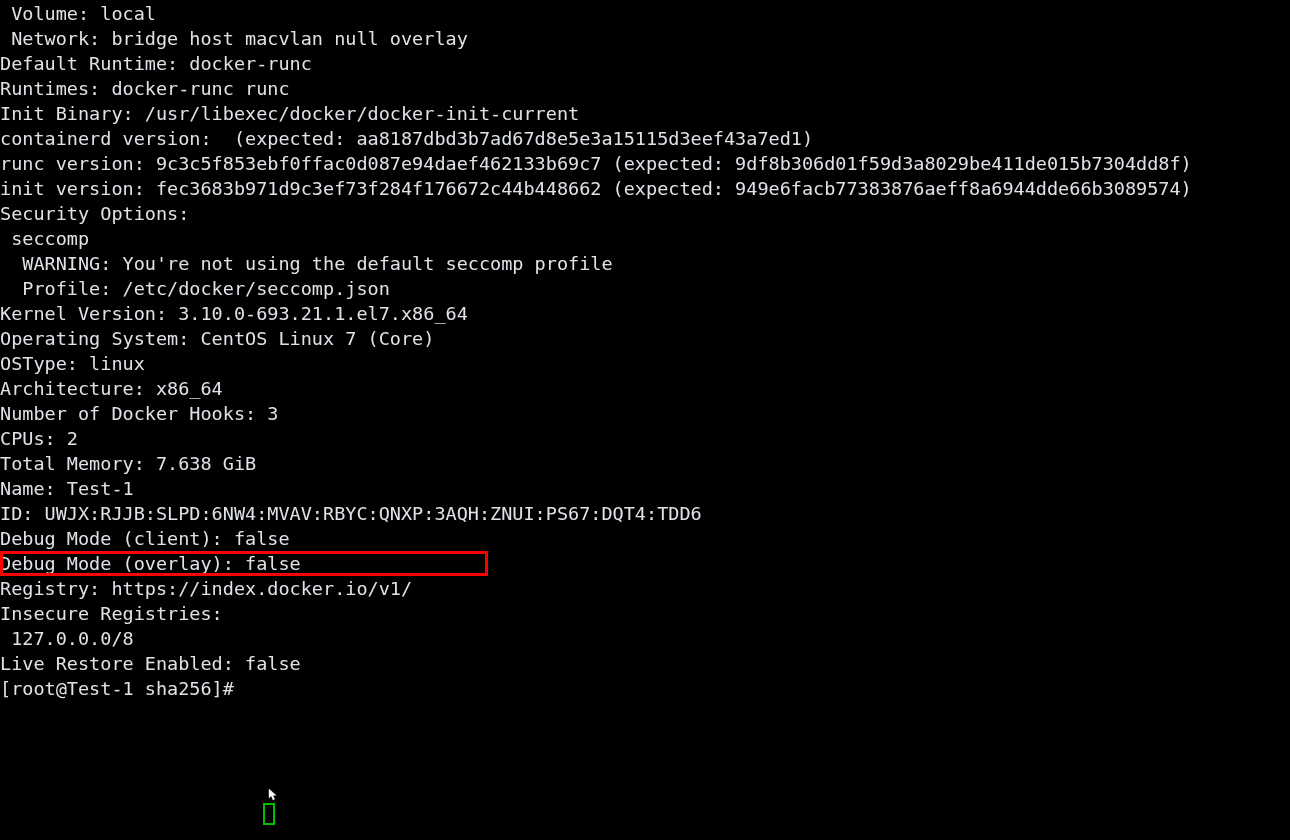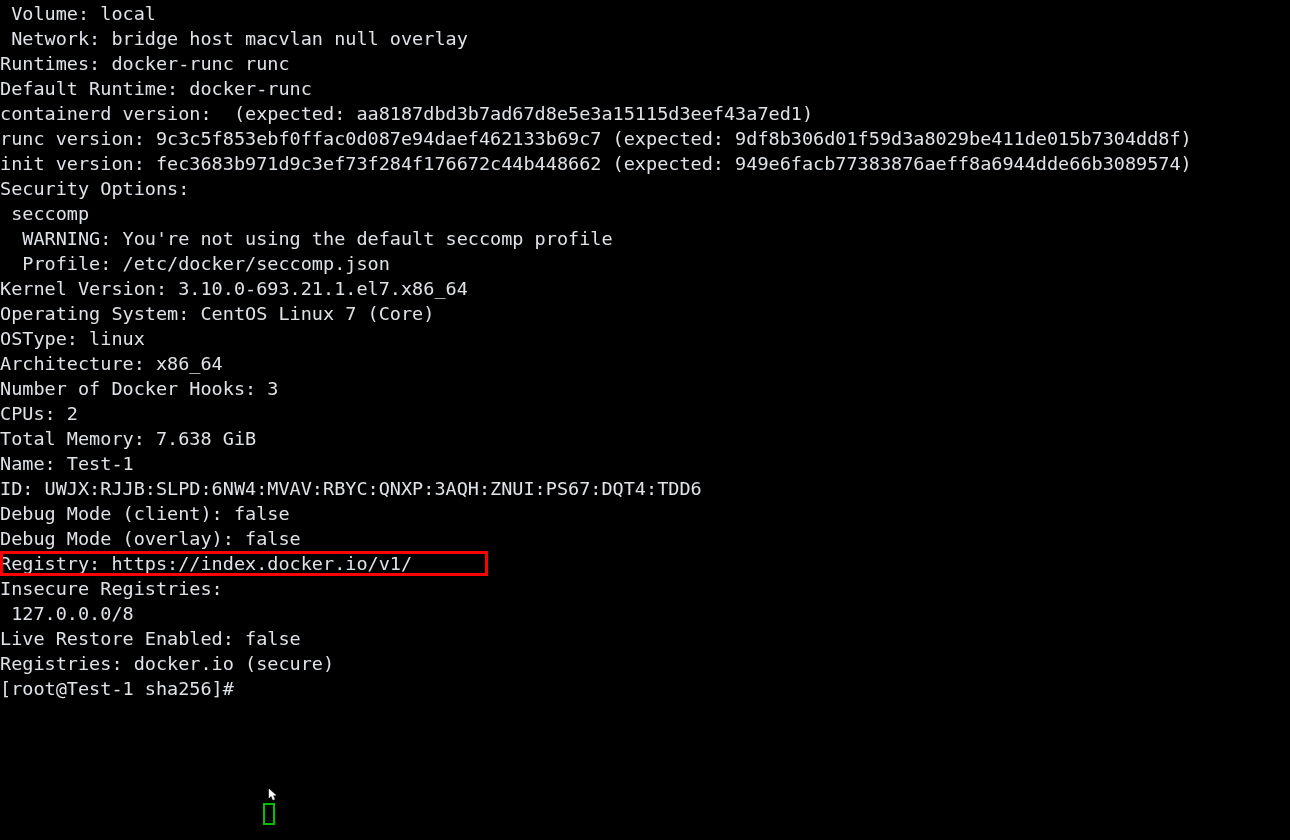--- a/index.html
+++ b/index.html
@@ -71,22 +71,23 @@
   }
 </style>
 </head>
 <body>
 
 <div id="terminal">
 
   <div id="lines">
       <div class="term-line"> Volume: local</div>
       <div class="term-line"> Network: bridge host macvlan null overlay</div>
+      <div class="term-line">Default Runtime: docker-runc</div>
       <div class="term-line">Runtimes: docker-runc runc</div>
-      <div class="term-line">Default Runtime: docker-runc</div>
+      <div class="term-line">Init Binary: /usr/libexec/docker/docker-init-current</div>
       <div class="term-line">containerd version:  (expected: aa8187dbd3b7ad67d8e5e3a15115d3eef43a7ed1)</div>
       <div class="term-line">runc version: 9c3c5f853ebf0ffac0d087e94daef462133b69c7 (expected: 9df8b306d01f59d3a8029be411de015b7304dd8f)</div>
       <div class="term-line">init version: fec3683b971d9c3ef73f284f176672c44b448662 (expected: 949e6facb77383876aeff8a6944dde66b3089574)</div>
       <div class="term-line">Security Options:</div>
       <div class="term-line"> seccomp</div>
       <div class="term-line">  WARNING: You're not using the default seccomp profile</div>
       <div class="term-line">  Profile: /etc/docker/seccomp.json</div>
       <div class="term-line">Kernel Version: 3.10.0-693.21.1.el7.x86_64</div>
       <div class="term-line">Operating System: CentOS Linux 7 (Core)</div>
       <div class="term-line">OSType: linux</div>
@@ -95,21 +96,20 @@
       <div class="term-line">CPUs: 2</div>
       <div class="term-line">Total Memory: 7.638 GiB</div>
       <div class="term-line">Name: Test-1</div>
       <div class="term-line">ID: UWJX:RJJB:SLPD:6NW4:MVAV:RBYC:QNXP:3AQH:ZNUI:PS67:DQT4:TDD6</div>
       <div class="term-line">Debug Mode (client): false</div>
       <div class="term-line">Debug Mode (overlay): false</div>
       <div class="term-line">Registry: https://index.docker.io/v1/</div>
       <div class="term-line">Insecure Registries:</div>
       <div class="term-line"> 127.0.0.0/8</div>
       <div class="term-line">Live Restore Enabled: false</div>
-      <div class="term-line">Registries: docker.io (secure)</div>
       <div class="term-line">[root@Test-1 sha256]# </div>
     </div>
 
   <div id="highlight-box"></div>
 
   <div id="cursor"></div>
 
   <svg id="mouse-pointer" viewBox="0 0 10 12" xmlns="http://www.w3.org/2000/svg">
     <path d="M1 0 L1 9 L3.2 6.8 L5 11 L6.6 10.2 L4.9 6.3 L8 6.3 Z" fill="#ffffff" stroke="#ffffff" stroke-width="0.4"></path>
   </svg>

